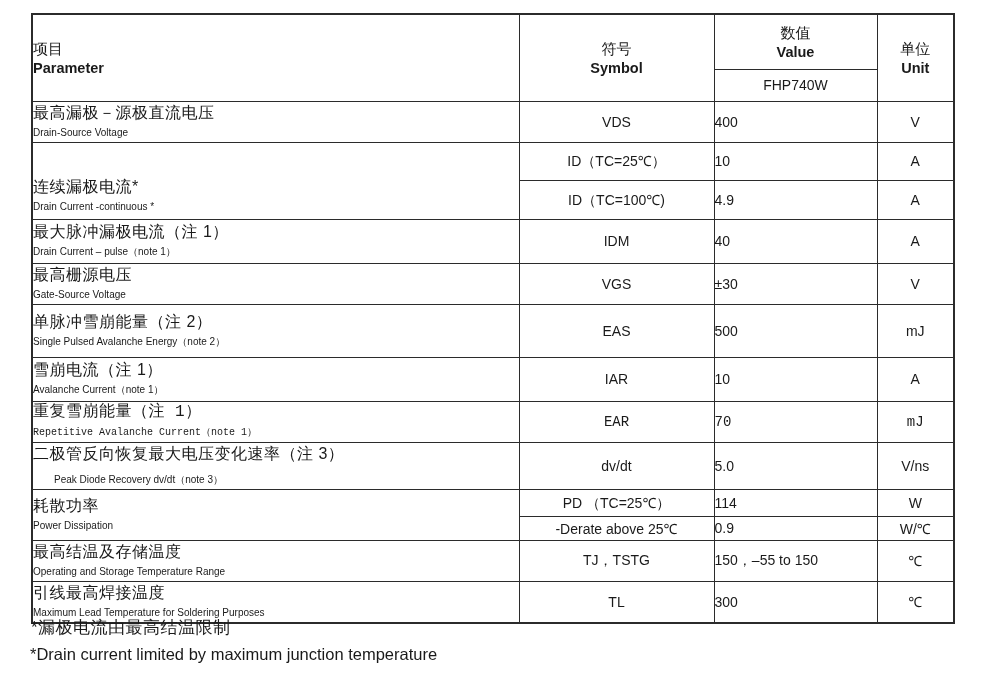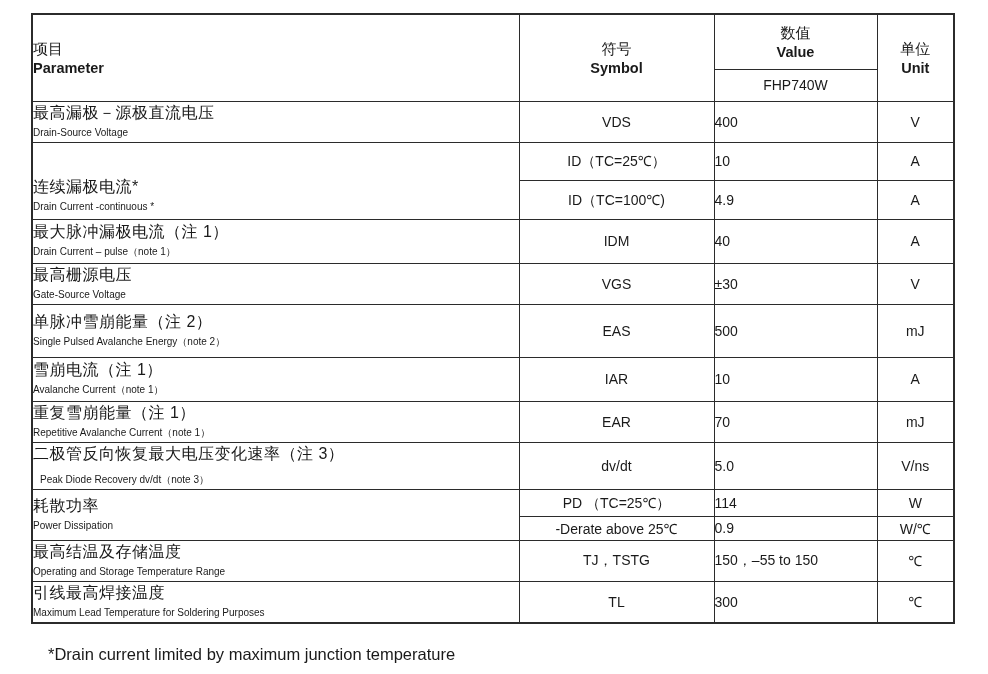--- a/index.html
+++ b/index.html
@@ -65,21 +65,21 @@
 
   .footnote-zh {
     position: absolute;
     left: 31px;
     top: 616px;
     font-size: 17px;
     letter-spacing: 0.5px;
   }
   .footnote-en {
     position: absolute;
-    left: 48px;
+    left: 30px;
     top: 645px;
     font-size: 16.5px;
   }
 </style>
 </head>
 <body>
 
 <div class="page">
 
   <table class="ratings">
@@ -165,33 +165,33 @@
         </tr>
         <tr style="height: 44px; padding-left: 16px;">
           <td class="param">
             <div class="zh">雪崩电流（注 1）</div>
             <div class="en">Avalanche Current（note 1）</div>
           </td>
           <td class="sym"><span>I</span><span class="sub">AR</span></td>
           <td class="val">10</td>
           <td class="unit">A</td>
         </tr>
-        <tr style="height: 41px;">
+        <tr style="height: 41px; font-family: Liberation Mono, monospace;">
           <td class="param">
             <div class="zh">重复雪崩能量（注 1）</div>
             <div class="en">Repetitive Avalanche Current（note 1）</div>
           </td>
           <td class="sym"><span>E</span><span class="sub">AR</span></td>
           <td class="val">70</td>
           <td class="unit">mJ</td>
         </tr>
         <tr style="height: 44px;">
           <td class="param">
             <div class="zh">二极管反向恢复最大电压变化速率（注 3）</div>
-            <div class="en" style="padding-left: 7px; margin-top: 6px;">Peak Diode Recovery dv/dt（note 3）</div>
+            <div class="en" style="padding-left: 21px; margin-top: 6px;">Peak Diode Recovery dv/dt（note 3）</div>
           </td>
           <td class="sym"><span>dv/dt</span></td>
           <td class="val">5.0</td>
           <td class="unit">V/ns</td>
         </tr>
         <tr style="height: 27px;">
           <td class="param" rowspan="2">
             <div class="zh">耗散功率</div>
             <div class="en">Power Dissipation</div>
           </td>
@@ -218,15 +218,16 @@
             <div class="zh">引线最高焊接温度</div>
             <div class="en">Maximum Lead Temperature for Soldering Purposes</div>
           </td>
           <td class="sym"><span>T</span><span class="sub">L</span></td>
           <td class="val">300</td>
           <td class="unit">℃</td>
         </tr>
       </tbody>
   </table>
 
+  <div class="footnote-zh">*漏极电流由最高结温限制</div>
   <div class="footnote-en">*Drain current limited by maximum junction temperature</div>
 
 </div>
 
 </body></html>

